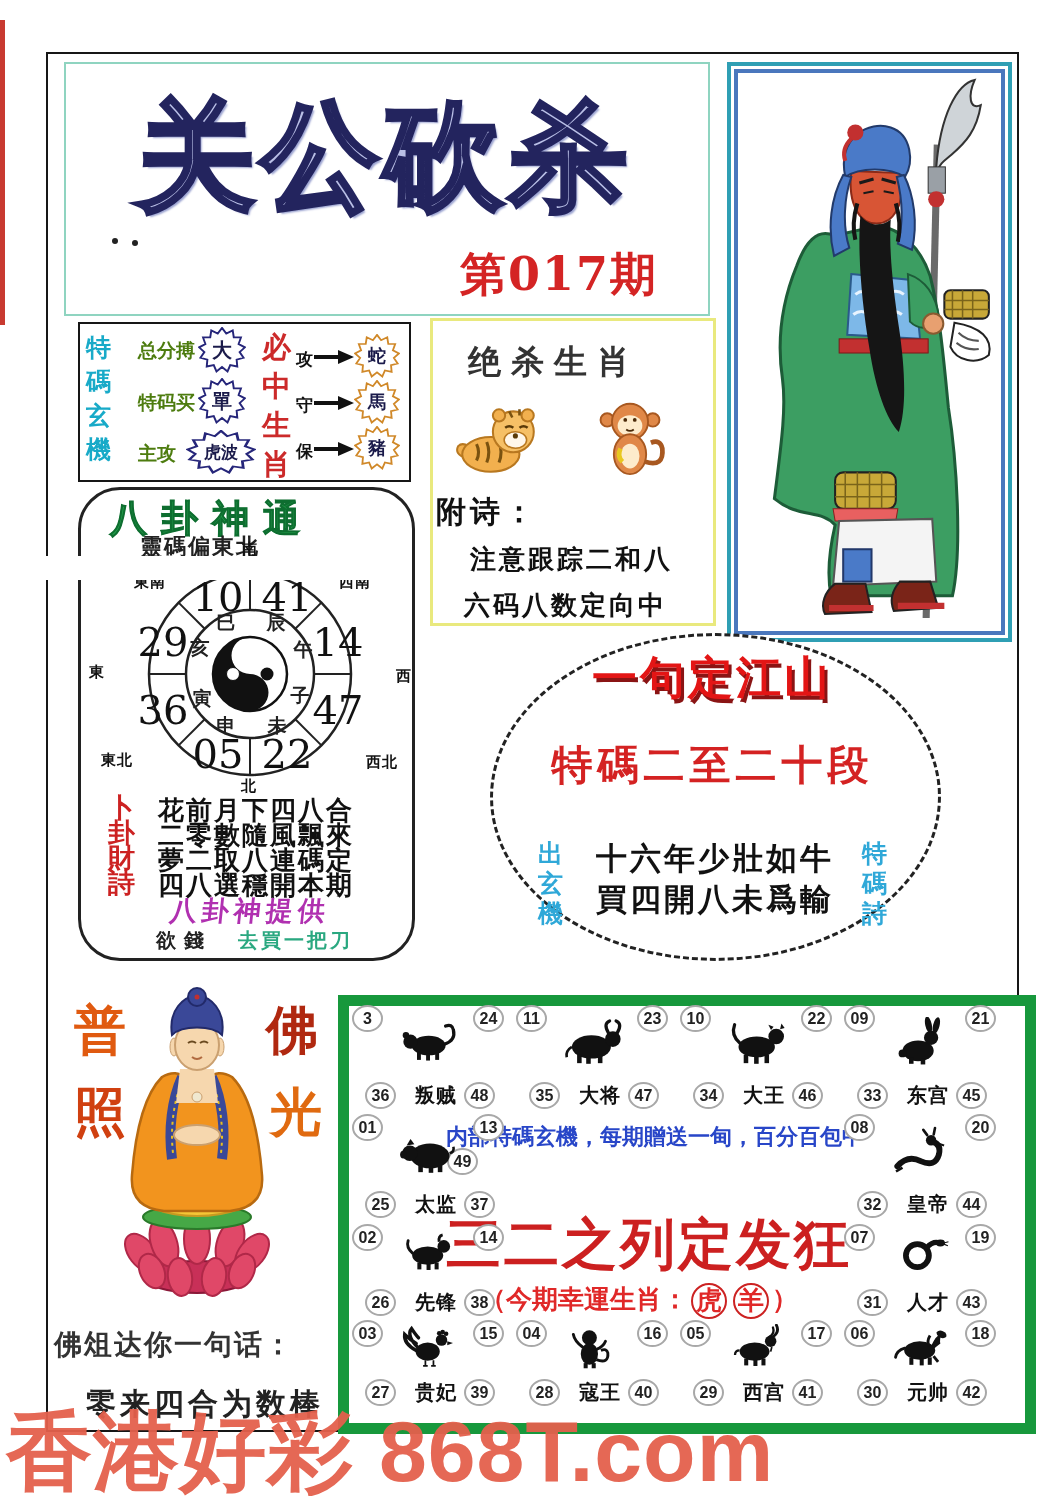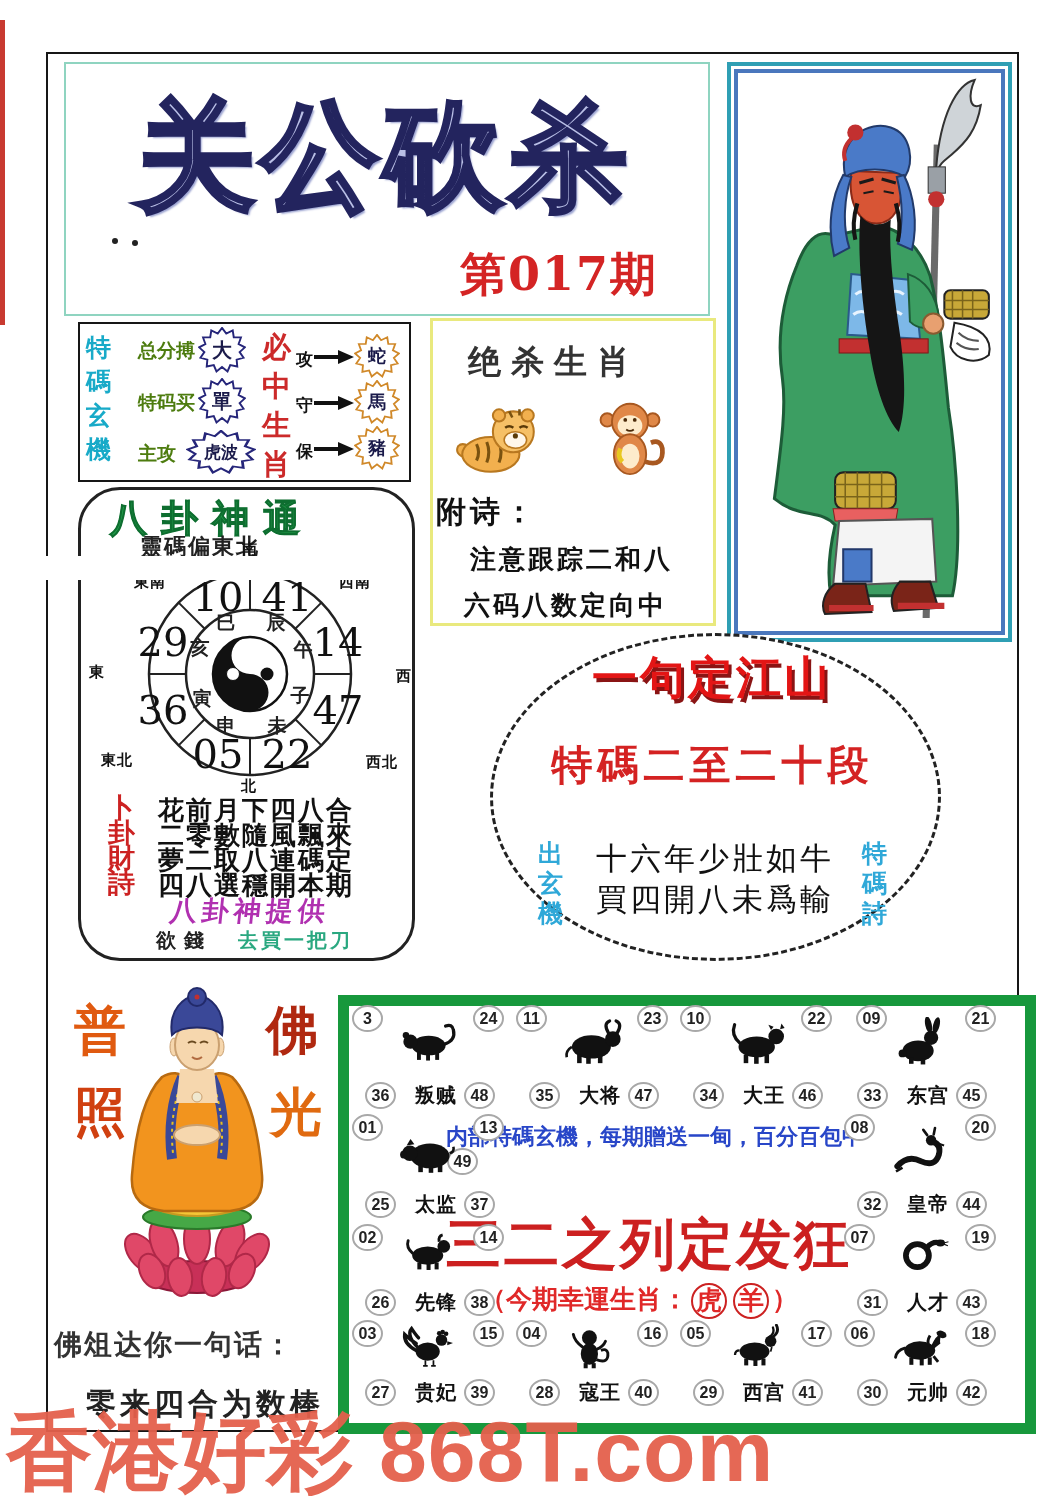--- a/index.html
+++ b/index.html
@@ -51,21 +51,21 @@
       color:#b030b0;letter-spacing:5px;transform:skewX(-6deg);}
   .money-label{left:156px;top:927px;font-size:20px;font-weight:bold;letter-spacing:8px;color:#222;}
   .money-text{left:238px;top:927px;font-size:20px;font-weight:bold;letter-spacing:3px;color:#2aa880;}
   
   #oval-box{left:490px;top:633px;width:445px;height:322px;border:3px dashed #222;border-radius:50%;background:#fff;}
   .oval-banner{left:512px;top:648px;width:400px;text-align:center;font-size:45px;font-weight:900;
       color:#e31515;letter-spacing:3px;text-shadow:3px 4px 0 #8a1414;}
   .oval-sub{left:500px;top:738px;width:425px;text-align:center;font-size:41px;font-weight:bold;
       color:#d42222;letter-spacing:5px;font-family:"DejaVu Serif","Liberation Serif",serif;}
   .oval-side-char{font-size:25px;font-weight:bold;color:#2fa8d8;line-height:30px;}
-  .oval-poem{left:560px;top:838px;width:310px;text-align:center;font-size:31px;font-weight:normal;
+  .oval-poem{left:560px;top:838px;width:310px;text-align:center;font-size:31px;font-weight:bold;
       letter-spacing:3px;font-family:"DejaVu Serif","Liberation Serif",serif;line-height:41px;}
   
   .corner-char{font-size:52px;font-weight:900;}
   .buddha-line1{left:54px;top:1326px;font-size:28px;font-weight:bold;color:#333;letter-spacing:2px;
       font-family:"DejaVu Serif","Liberation Serif",serif;}
   .buddha-line2{left:86px;top:1384px;font-size:30px;font-weight:bold;color:#222;letter-spacing:4px;
       font-family:"DejaVu Serif","Liberation Serif",serif;}
   
   #green-box{left:338px;top:995px;width:676px;height:417px;border:11px solid #17983c;background:#fff;}
   .badge{display:inline-block;min-width:27px;height:23px;line-height:23px;border:2px solid #a8a8a8;
@@ -384,21 +384,21 @@
           <rect x="44" y="60" width="7" height="12" fill="#111"></rect>
           <rect x="60" y="58" width="7" height="13" fill="#111"></rect>
         </svg>
         <div class="zbottom">
           <span class="badge">34</span>
           <span class="zname">大王</span>
           <span class="badge">46</span>
         </div>
       </div>
       <div class="zcell" style="left: 840px; top: 1003px; width: 164px; height: 108px;">
-        <span class="badge" style="position: absolute; left: 16px; top: 2px;">09</span>
+        <span class="badge" style="position: absolute; left: 4px; top: 2px;">09</span>
         <span class="badge" style="position: absolute; right: 8px; top: 2px;">21</span>
         <svg viewBox="0 0 100 80" class="zsvg" style="top: 14px; width: 82px; height: 52px;">
           <ellipse cx="44" cy="52" rx="24" ry="16" fill="#111"></ellipse>
           <circle cx="64" cy="32" r="11" fill="#111"></circle>
           <ellipse cx="60" cy="12" rx="5" ry="13" transform="rotate(-12 60 12)" fill="#111"></ellipse>
           <ellipse cx="72" cy="13" rx="5" ry="13" transform="rotate(14 72 13)" fill="#111"></ellipse>
           <rect x="30" y="62" width="7" height="10" fill="#111"></rect>
           <rect x="48" y="64" width="7" height="9" fill="#111"></rect>
           <circle cx="20" cy="56" r="6" fill="#111"></circle>
         </svg>

